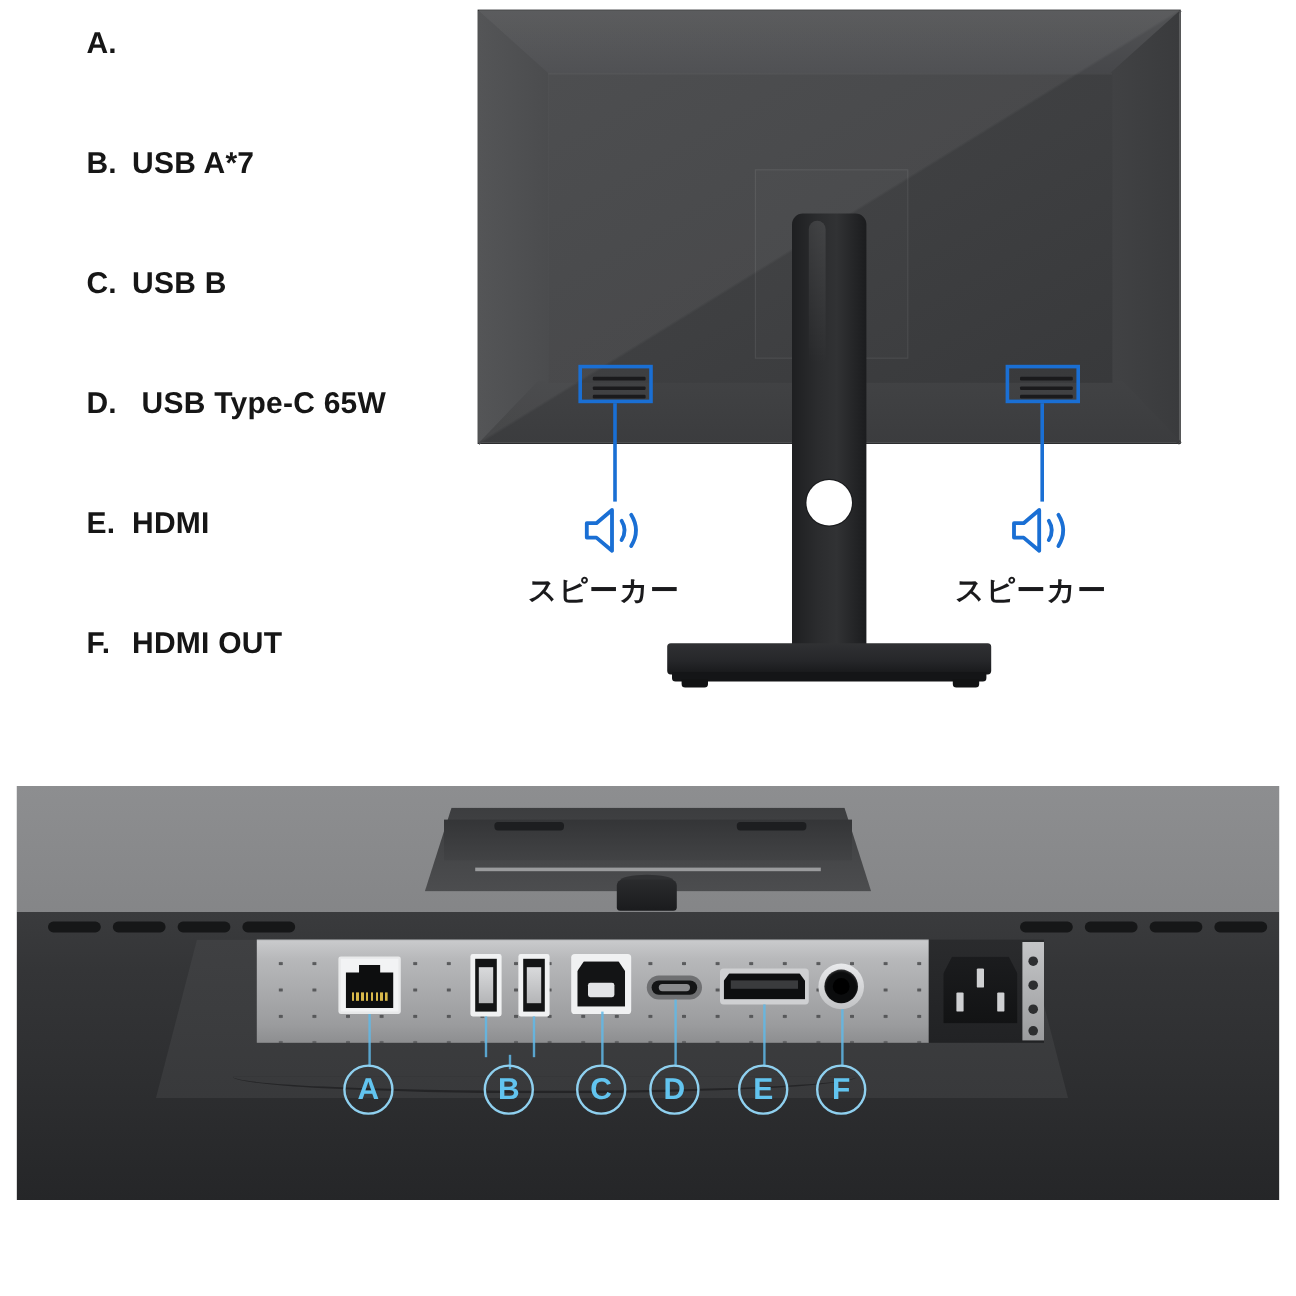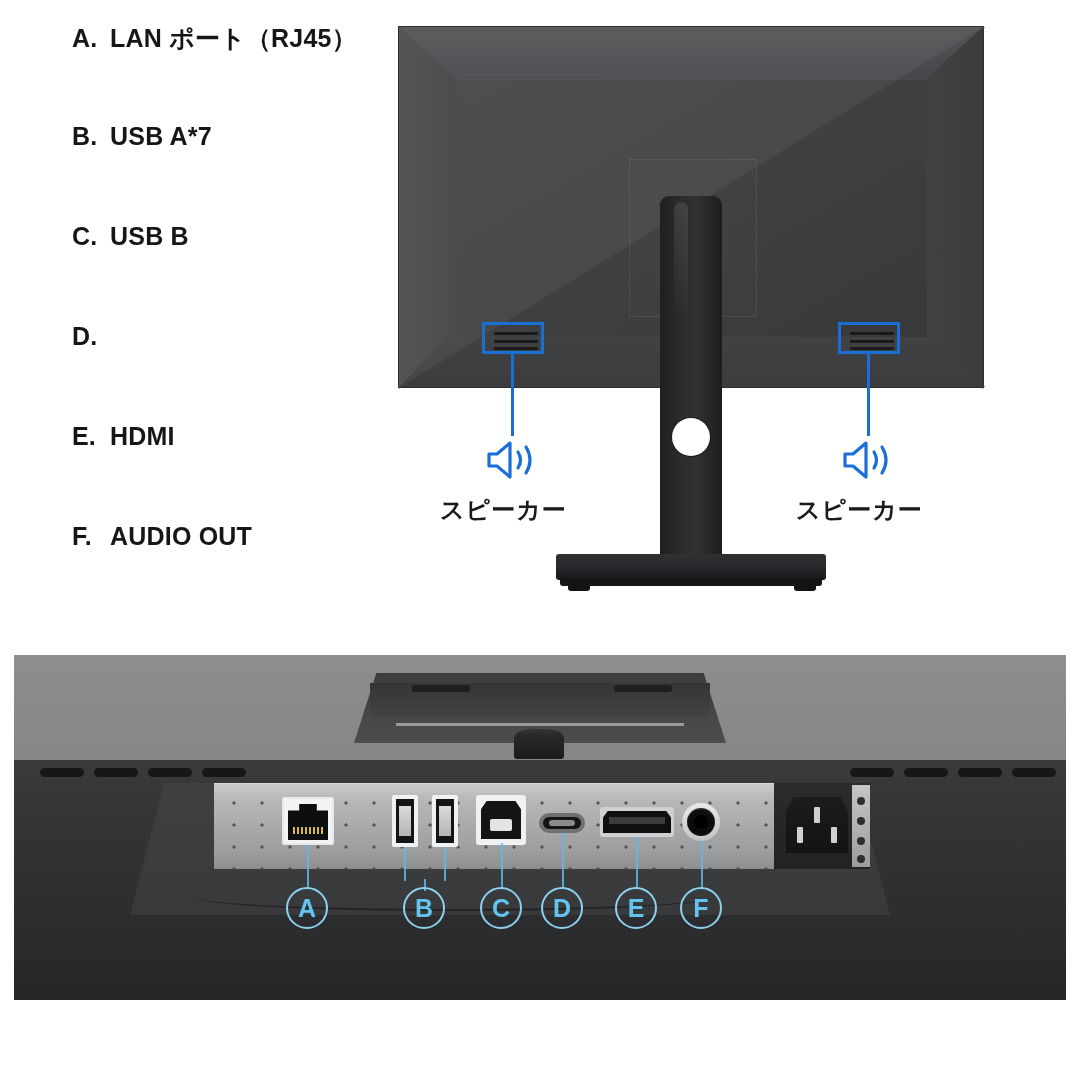--- a/index.html
+++ b/index.html
@@ -13,21 +13,21 @@
   #top-panel { position:absolute; left:0; top:0; width:1080px; height:630px; background:#fff; }
 
   
   #legend { position:absolute; left:72px; top:22px; width:310px; }
   .legend-row { display:flex; align-items:baseline; height:100px; }
   .legend-letter { font-size:25px; font-weight:700; color:#161616; width:38px; flex:0 0 38px; letter-spacing:.2px; }
   .legend-text { font-size:25px; font-weight:700; color:#161616; letter-spacing:.2px; white-space:nowrap; }
   .legend-row.indent .legend-letter { width:46px; flex:0 0 46px; }
 
   
-  #monitor-rear { position:absolute; left:398px; top:26px; width:586px; height:560px; }
+  #monitor-rear { position:absolute; left:398px; top:8px; width:586px; height:560px; }
 
   .mon-shell { position:absolute; left:0; top:0; width:586px; height:362px;
     background:linear-gradient(160deg,#4c4d4f 0%,#464749 40%,#3d3e40 100%);
     border:1px solid #2c2d2f; }
   
   .mon-bevel-tl { position:absolute; left:0; top:0; width:586px; height:362px;
     background:
       linear-gradient(to bottom right, rgba(255,255,255,.055) 0 49.6%, transparent 50%);
     pointer-events:none; }
   .mon-inset { position:absolute; left:58px; top:52px; width:470px; height:258px;
@@ -209,40 +209,40 @@
 </head>
 <body>
 
 <div id="page">
 
   <div id="top-panel">
 
     <div id="legend">
       <div class="legend-row">
         <span class="legend-letter">A.</span>
-        <span class="legend-text">LAN ポート（RJ45）</span>
       </div>
       <div class="legend-row">
         <span class="legend-letter">B.</span>
         <span class="legend-text">USB A*7</span>
       </div>
       <div class="legend-row">
         <span class="legend-letter">C.</span>
         <span class="legend-text">USB B</span>
       </div>
       <div class="legend-row indent">
         <span class="legend-letter">D.</span>
+        <span class="legend-text">USB Type-C 65W</span>
       </div>
       <div class="legend-row">
         <span class="legend-letter">E.</span>
         <span class="legend-text">HDMI</span>
       </div>
       <div class="legend-row">
         <span class="legend-letter">F.</span>
-        <span class="legend-text">AUDIO OUT</span>
+        <span class="legend-text">HDMI OUT</span>
       </div>
     </div>
 
     <div id="monitor-rear">
 
       <div class="mon-shell">
         <div class="mon-edge-top"></div>
         <div class="mon-edge-left"></div>
         <div class="mon-edge-right"></div>
         <div class="mon-edge-bottom"></div>

